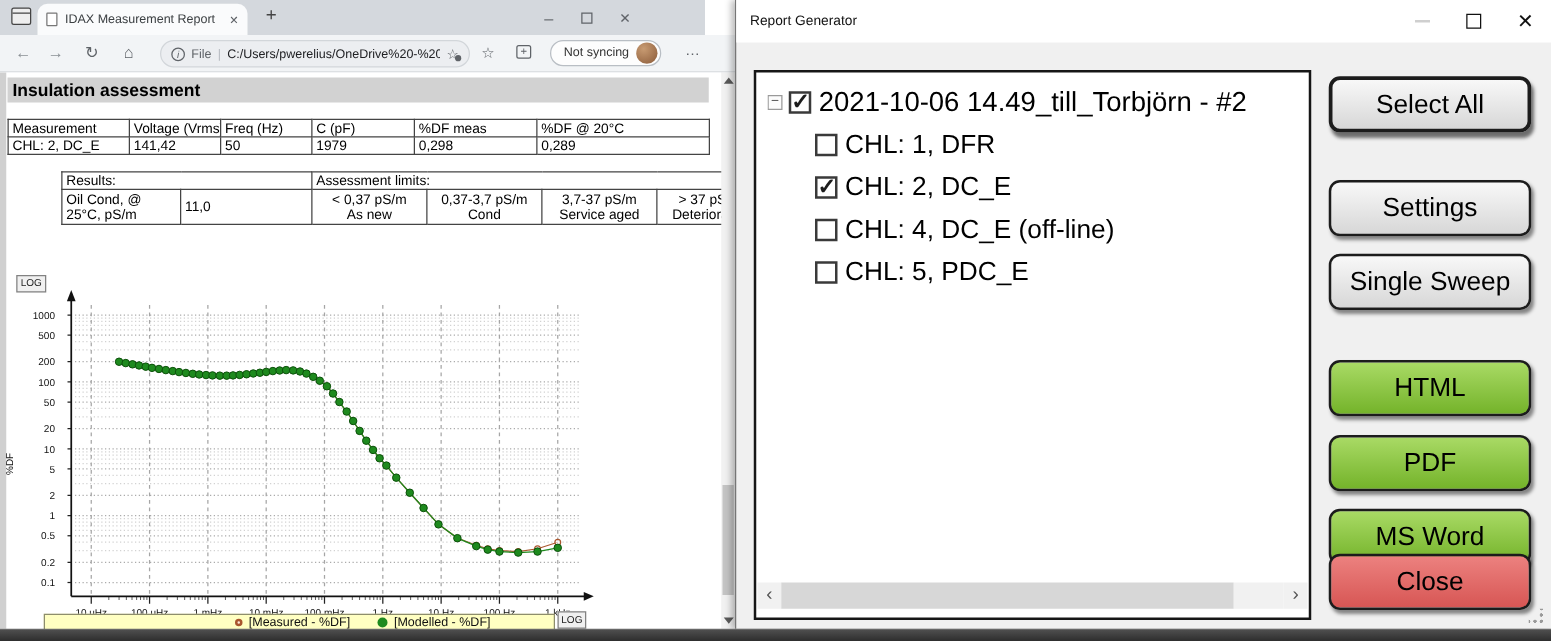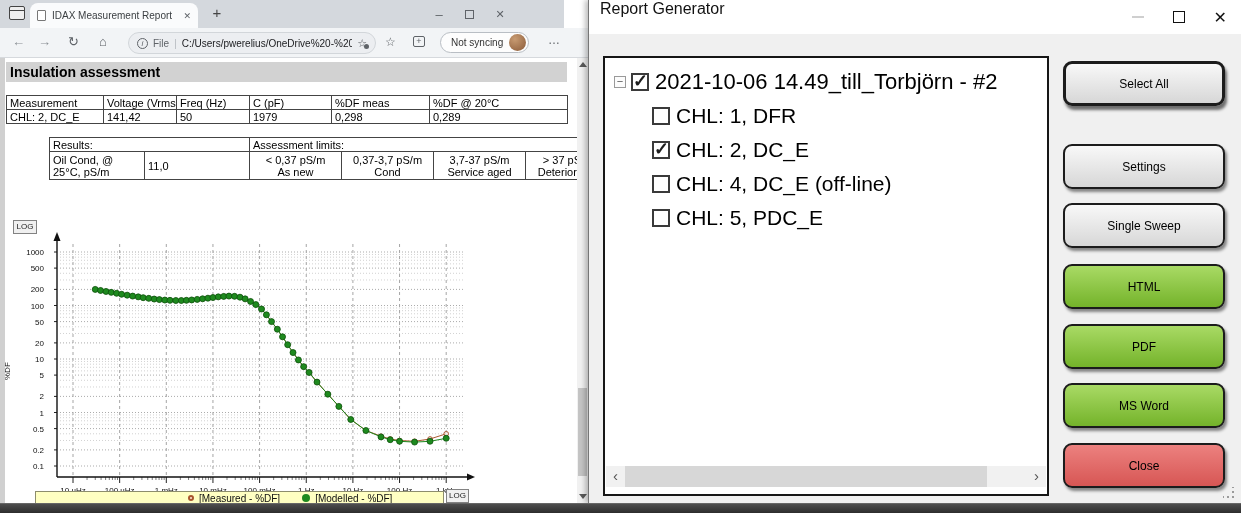--- a/index.html
+++ b/index.html
@@ -73,21 +73,21 @@
   .v-scrollbar { position:absolute; left:577px; top:58px; width:11px; height:445px; background:#f1f1f1; }
   .vs-up,.vs-down { position:absolute; left:2px; width:0; height:0; border-left:4px solid transparent; border-right:4px solid transparent; }
   .vs-up { top:4px; border-bottom:5px solid #5a5a5a; }
   .vs-down { bottom:4px; border-top:5px solid #5a5a5a; }
   .vs-thumb { position:absolute; left:1px; top:330px; width:9px; height:88px; background:#c4c4c4; }
 
   
   .rg-window { position:absolute; left:588px; top:0; width:653px; height:503px; background:#f0f0f0;
                border-left:1px solid #767676; box-shadow:-3px 0 5px rgba(0,0,0,0.25); }
   .rg-titlebar { position:absolute; left:0; top:0; width:100%; height:34px; background:#fff;
-                 display:flex; padding-left:11px; font-size:16px; color:#111; }
+                 display:flex; align-items:center; padding-left:11px; font-size:11px; color:#111; }
   .rg-controls { position:absolute; right:14px; top:0; height:34px; display:flex; align-items:center; gap:29px; }
   .rg-min { width:12px; height:2px; background:#cfcfcf; }
   .rg-max { width:12px; height:12px; border:1.5px solid #111; }
   .rg-close { font-size:16px; color:#111; }
 
   .rg-listbox { position:absolute; left:14px; top:56px; width:446px; height:440px; background:#fff; border:2px solid #161616; overflow:hidden; }
   .rg-tree { position:absolute; left:9px; top:7px; right:2px; }
   .tree-row { display:flex; align-items:center; height:34px; font-size:21px; color:#000; white-space:nowrap; overflow:hidden; }
   .tree-row.root { font-size:22px; }
   .tree-row.child { padding-left:38px; }
@@ -96,24 +96,24 @@
   .cb { width:18px; height:18px; border:2px solid #3a3a3a; margin-right:6px; position:relative; flex:none; background:#fff; }
   .cb .check { position:absolute; left:0; top:-5px; font-size:18px; font-weight:bold; color:#1c1c1c; }
 
   .rg-hscroll { position:absolute; left:1px; right:1px; bottom:7px; height:21px; display:flex; }
   .hs-arrow { width:19px; height:21px; background:#f1f1f1; color:#555; font-size:15px; line-height:19px; text-align:center; flex:none; }
   .hs-thumb { width:362px; height:21px; background:#d7d7d7; flex:none; }
   .hs-track { flex:1; background:#f1f1f1; }
 
   .rg-buttons { position:absolute; left:474px; top:0; width:166px; height:503px; }
   .btn { position:absolute; left:0; width:162px; height:45px; border:2px solid #1c1c1c; border-radius:9px;
-         display:flex; align-items:center; justify-content:center; font-size:12px; color:#000;
+         display:flex; align-items:center; justify-content:center; font-size:21px; color:#000;
          box-shadow:2px 3px 3px rgba(0,0,0,0.45); cursor:default; }
   .btn.gray  { background:linear-gradient(#f8f8f8,#d7d7d7); }
-  .btn.green { background:linear-gradient(#a9da65,#74b32a); }
+  .btn.green { background:linear-gradient(#a9da65,#74b32a);margin-top:24px; }
   .btn.red   { background:linear-gradient(#ec817f,#d75654); }
   .btn.default-btn { border-width:3px; box-shadow:2px 4px 3px rgba(0,0,0,0.55); }
   #btn-0 { top:61px; }  #btn-1 { top:144px; } #btn-2 { top:203px; }
   #btn-3 { top:264px; } #btn-4 { top:324px; } #btn-5 { top:383px; } #btn-6 { top:443px; }
 
   .resize-grip { position:absolute; right:6px; bottom:4px; width:12px; height:12px;
     background:
       radial-gradient(circle at 10px 10px, #9a9a9a 1.2px, transparent 1.5px),
       radial-gradient(circle at 10px 5px,  #9a9a9a 1.2px, transparent 1.5px),
       radial-gradient(circle at 5px 10px,  #9a9a9a 1.2px, transparent 1.5px),

